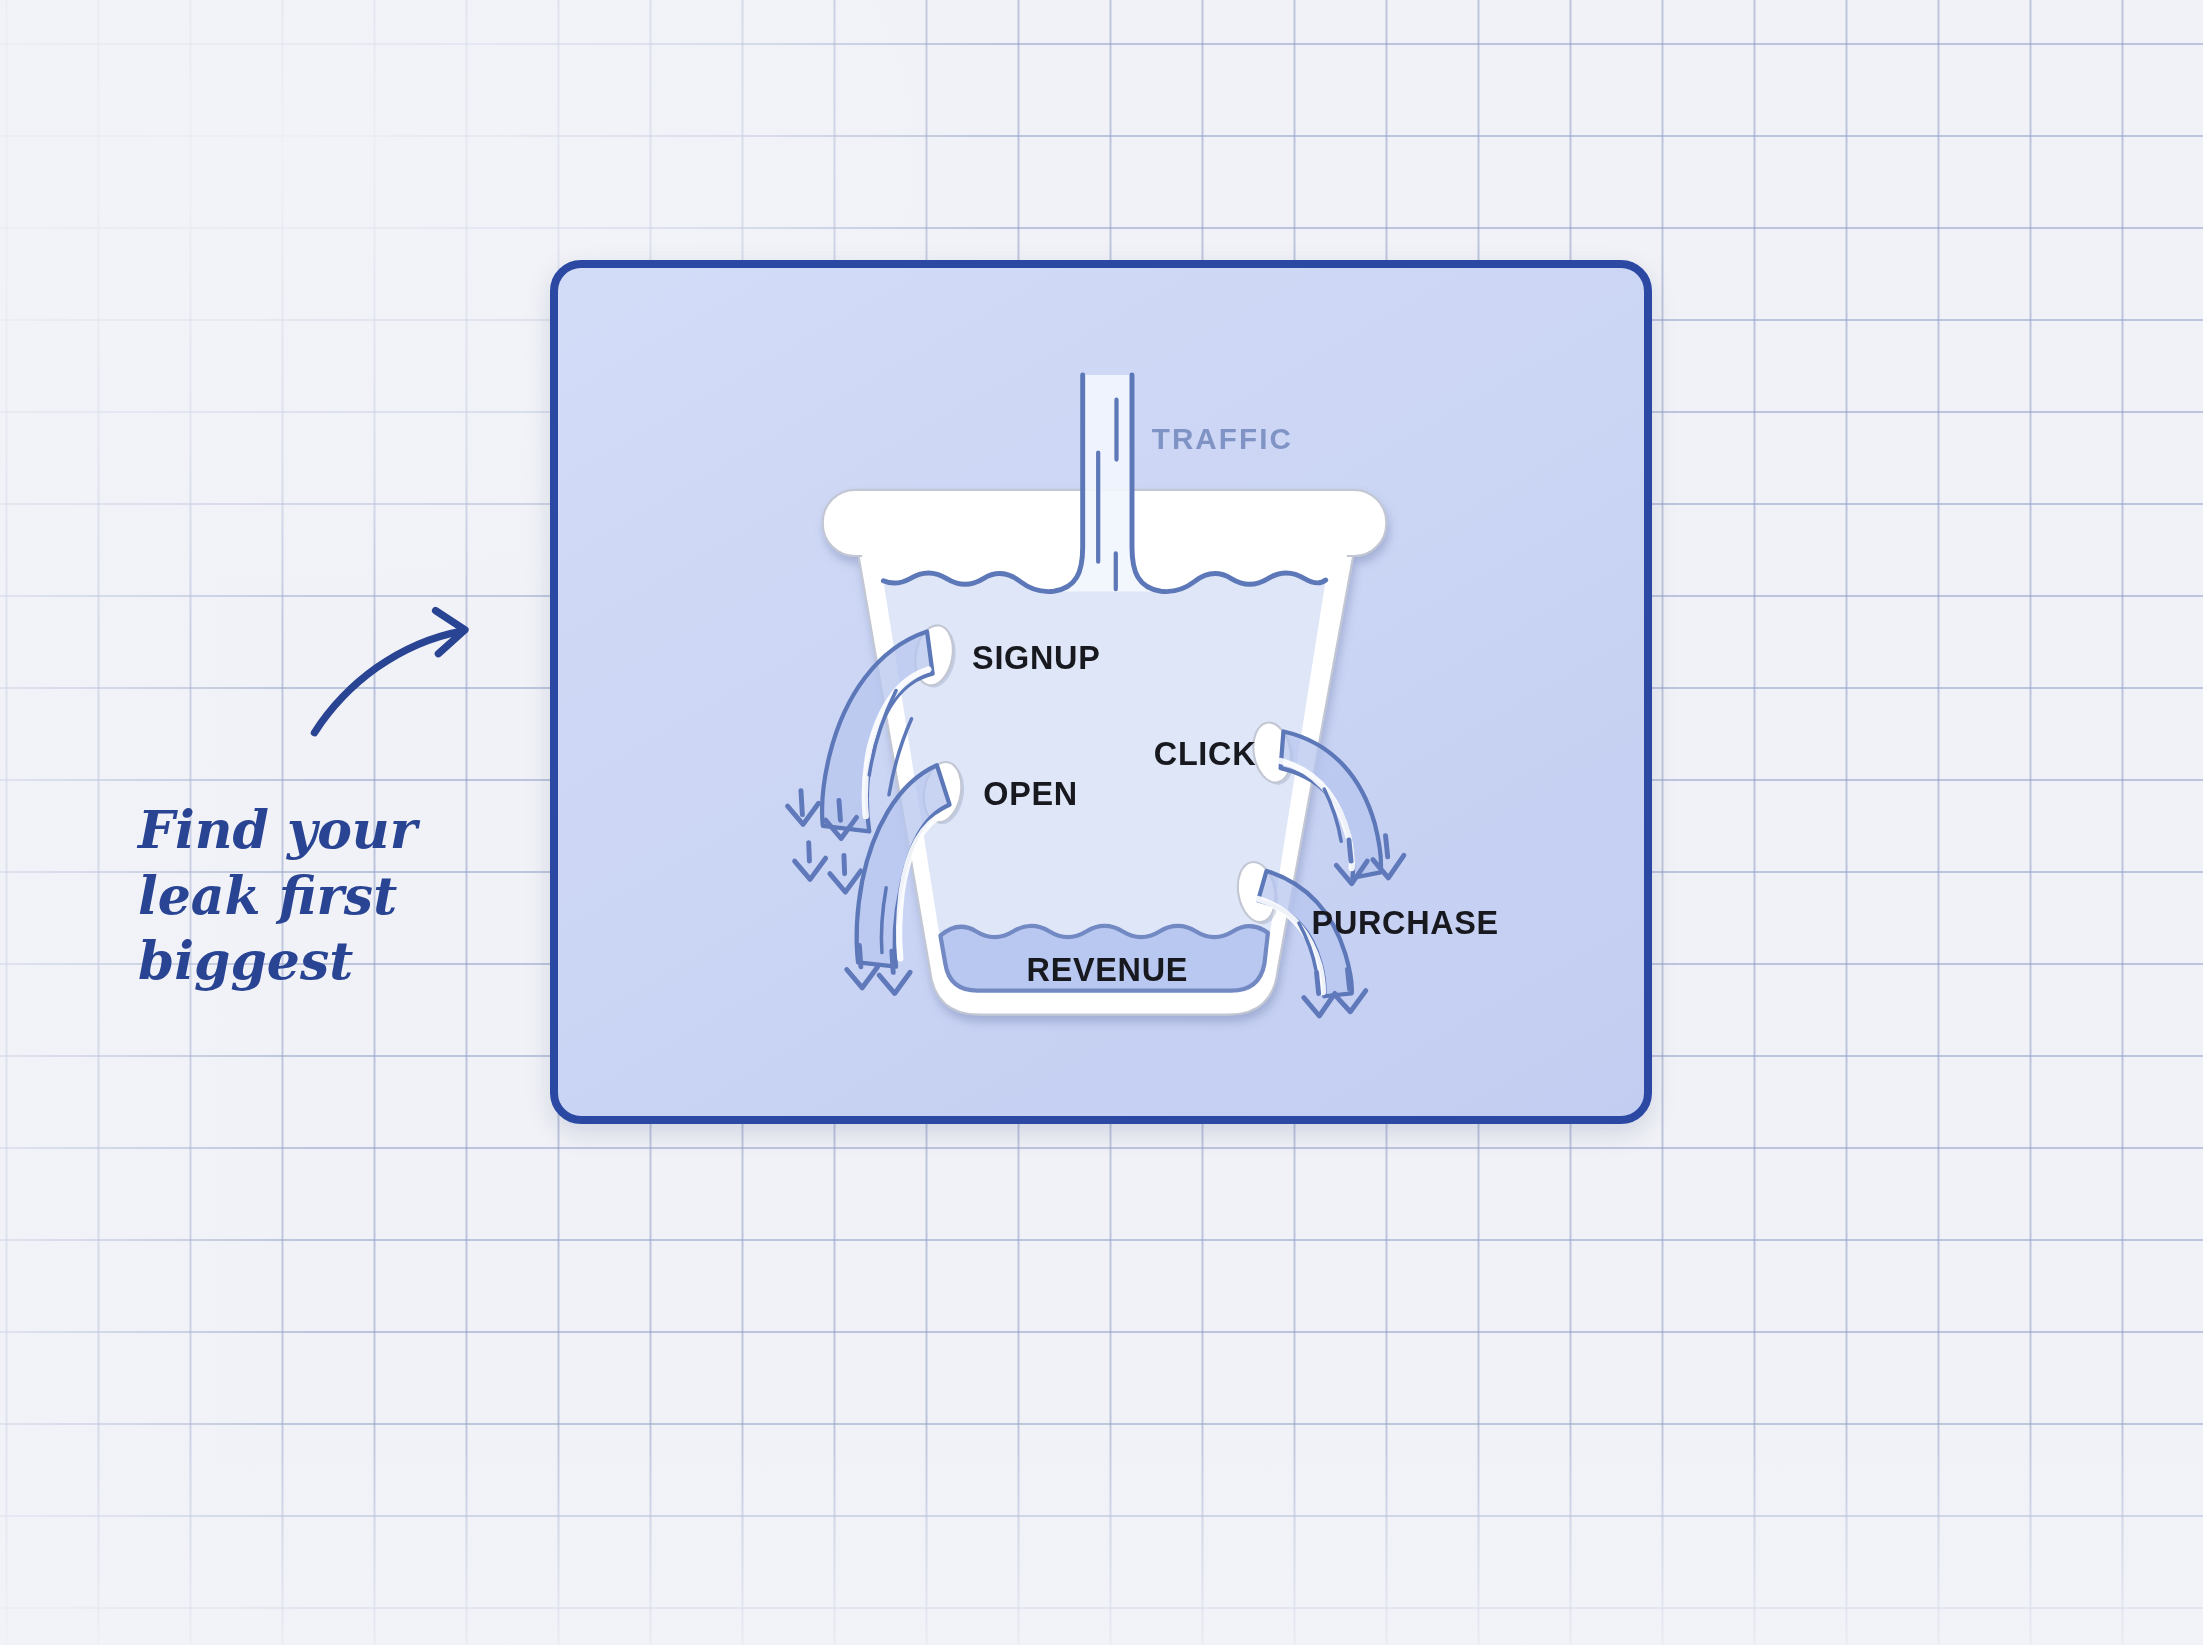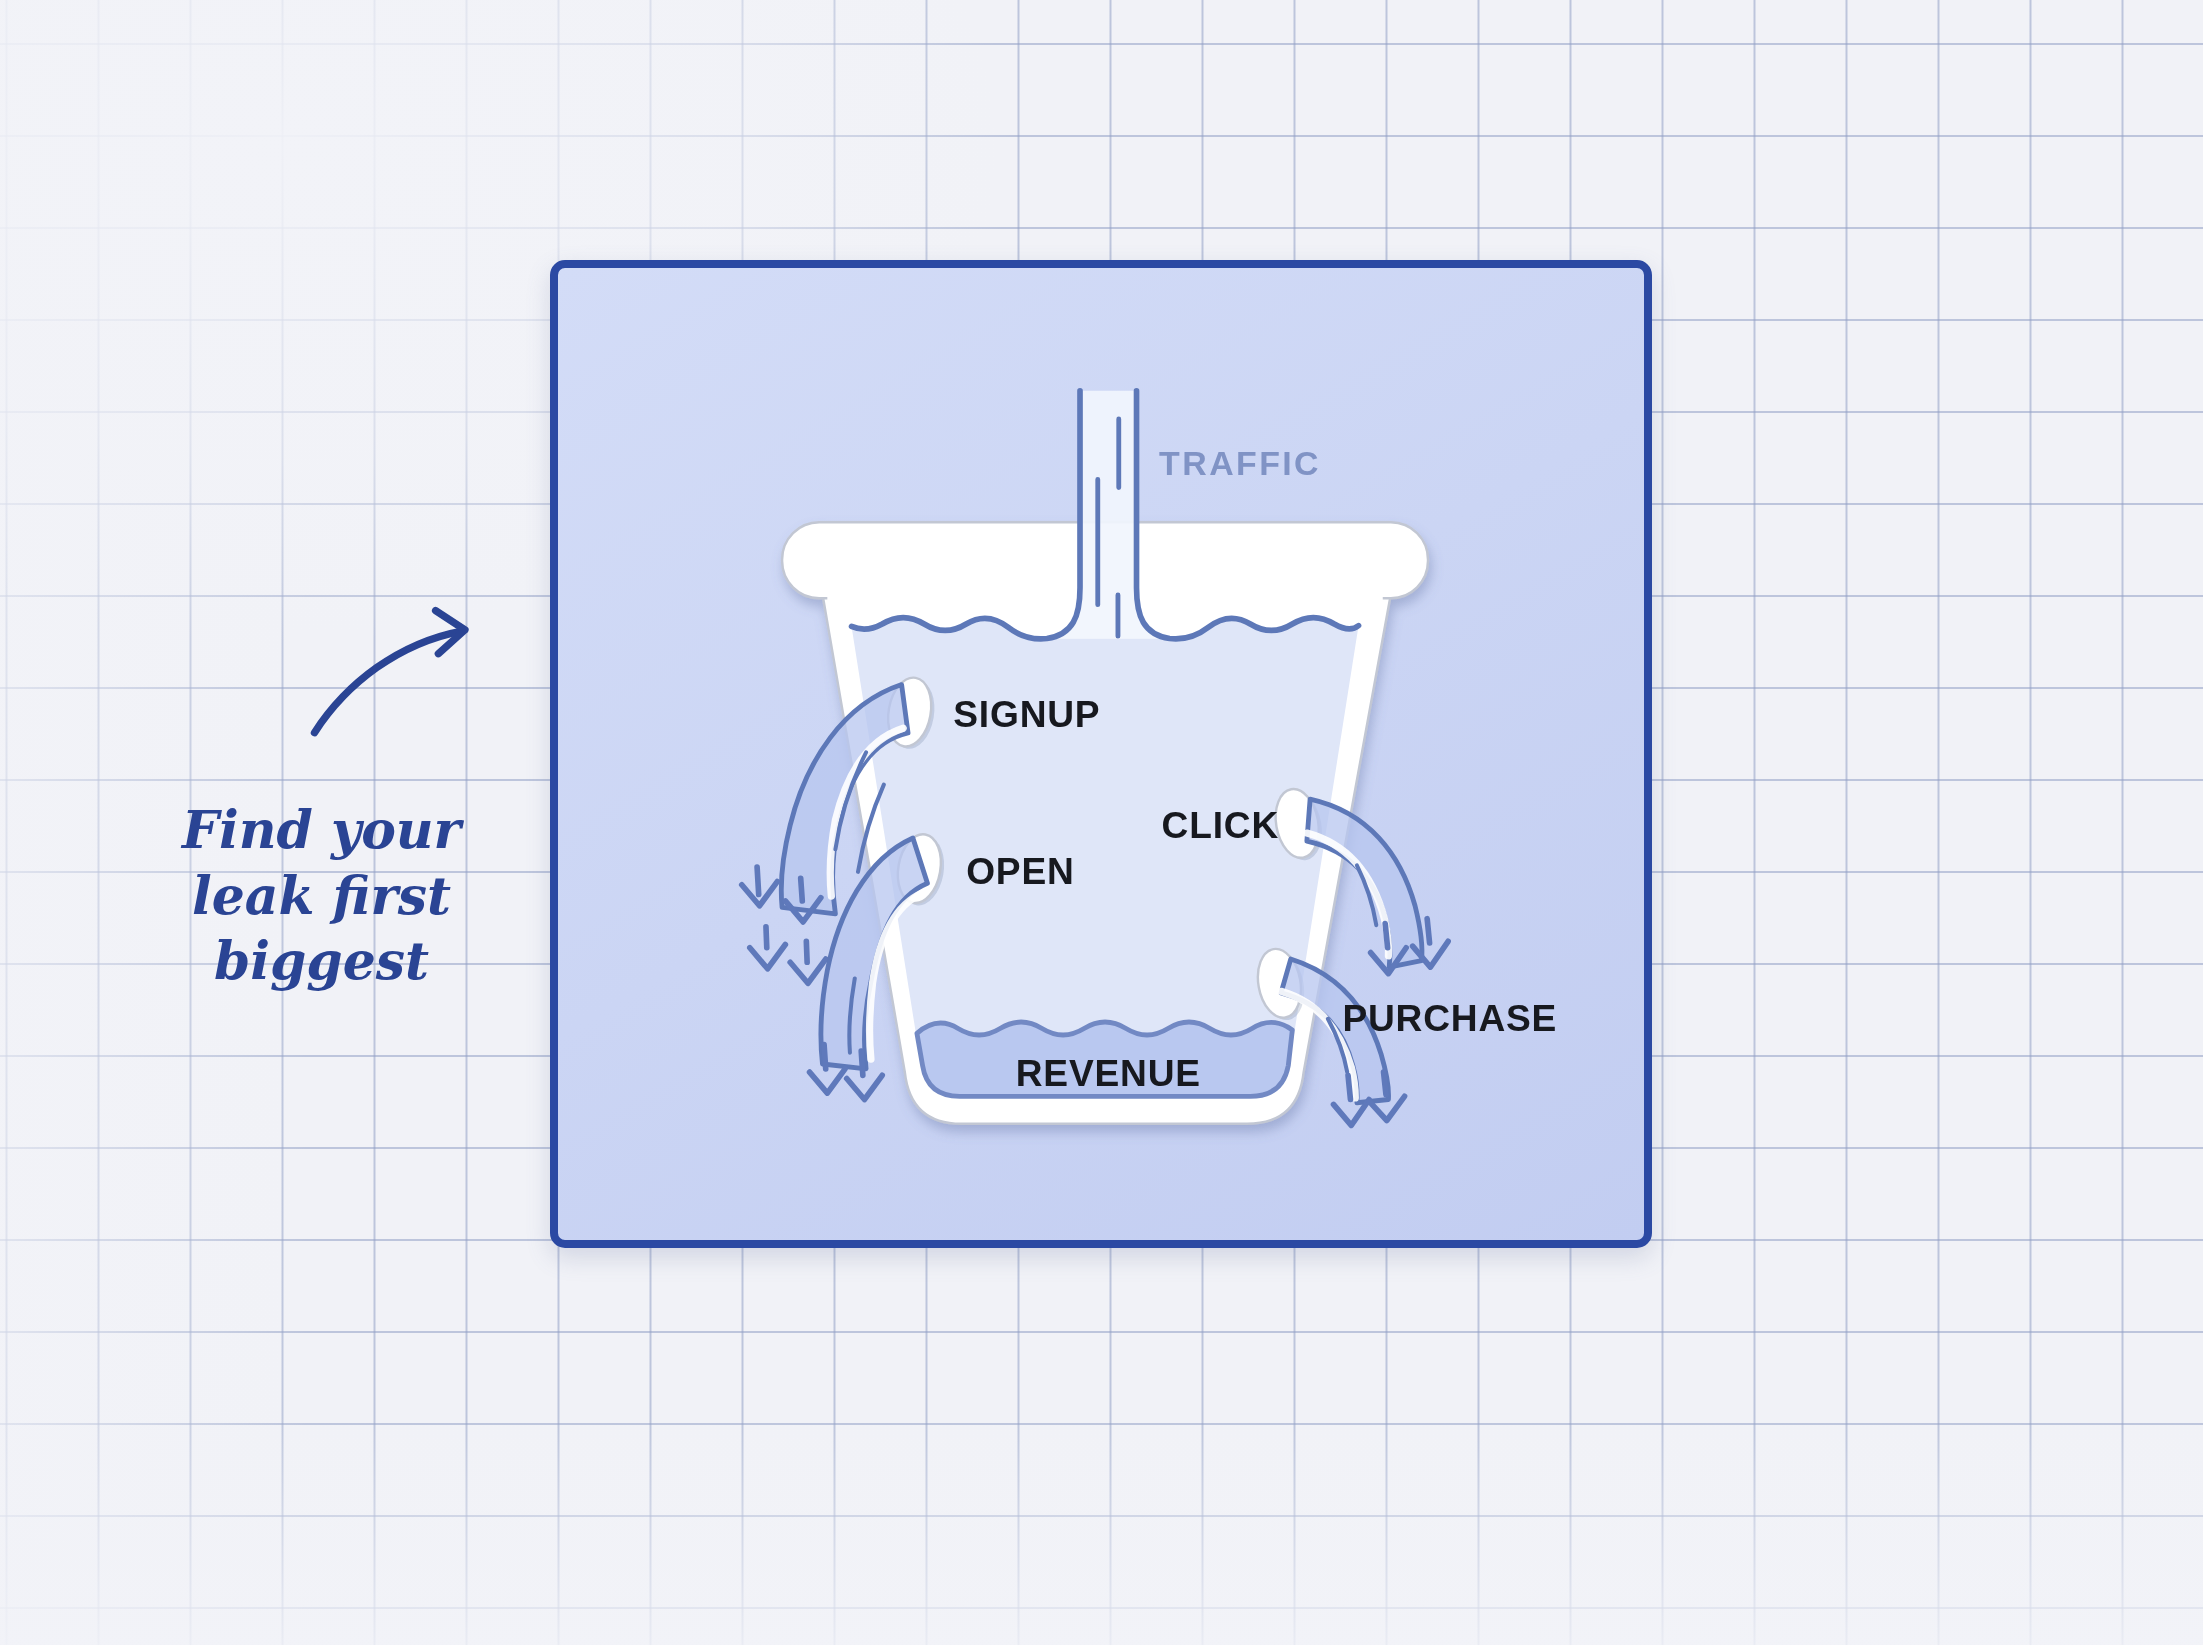--- a/index.html
+++ b/index.html
@@ -23,40 +23,39 @@
     position: absolute; inset: 0;
     background:
       radial-gradient(1010px 689px at 13% 9%, rgba(242,243,248,0.95) 0%, rgba(242,243,248,0.55) 45%, rgba(242,243,248,0) 72%),
       linear-gradient(to bottom, rgba(242,243,248,0) 86%, rgba(242,243,248,0.85) 100%),
       linear-gradient(to right, rgba(242,243,248,0.65) 0%, rgba(242,243,248,0) 14%);
   }
   .note {
     position: absolute;
     left: 138px; top: 797px;
     width: 367px;
-    text-align: center;
     font-family: "DejaVu Serif", serif;
     font-style: italic;
     font-weight: 600;
     font-size: 52px;
     line-height: 1.26;
     color: #2a4494;
   }
   .note-arrow {
     position: absolute;
     left: 305px; top: 595px;
     width: 230px; height: 156px;
   }
   .panel {
     position: absolute;
     left: 550px; top: 260px;
-    width: 1102px; height: 988px;
+    width: 1102px; height: 864px;
     box-sizing: border-box;
     border: 8.3px solid #2b49a3;
-    border-radius: 15px;
+    border-radius: 31px;
     background: linear-gradient(150deg, #d3dcf7 0%, #cbd5f4 48%, #c2cdf1 100%);
     box-shadow: 0 9.2px 24px rgba(88,104,152,0.20);
   }
   .panel svg { position: absolute; inset: 0; width: 100%; height: 100%; }
   .lbl {
     font: 700 46px "Liberation Sans", sans-serif;
     fill: #17191f;
     letter-spacing: 1px;
   }
   .traffic-lbl {

